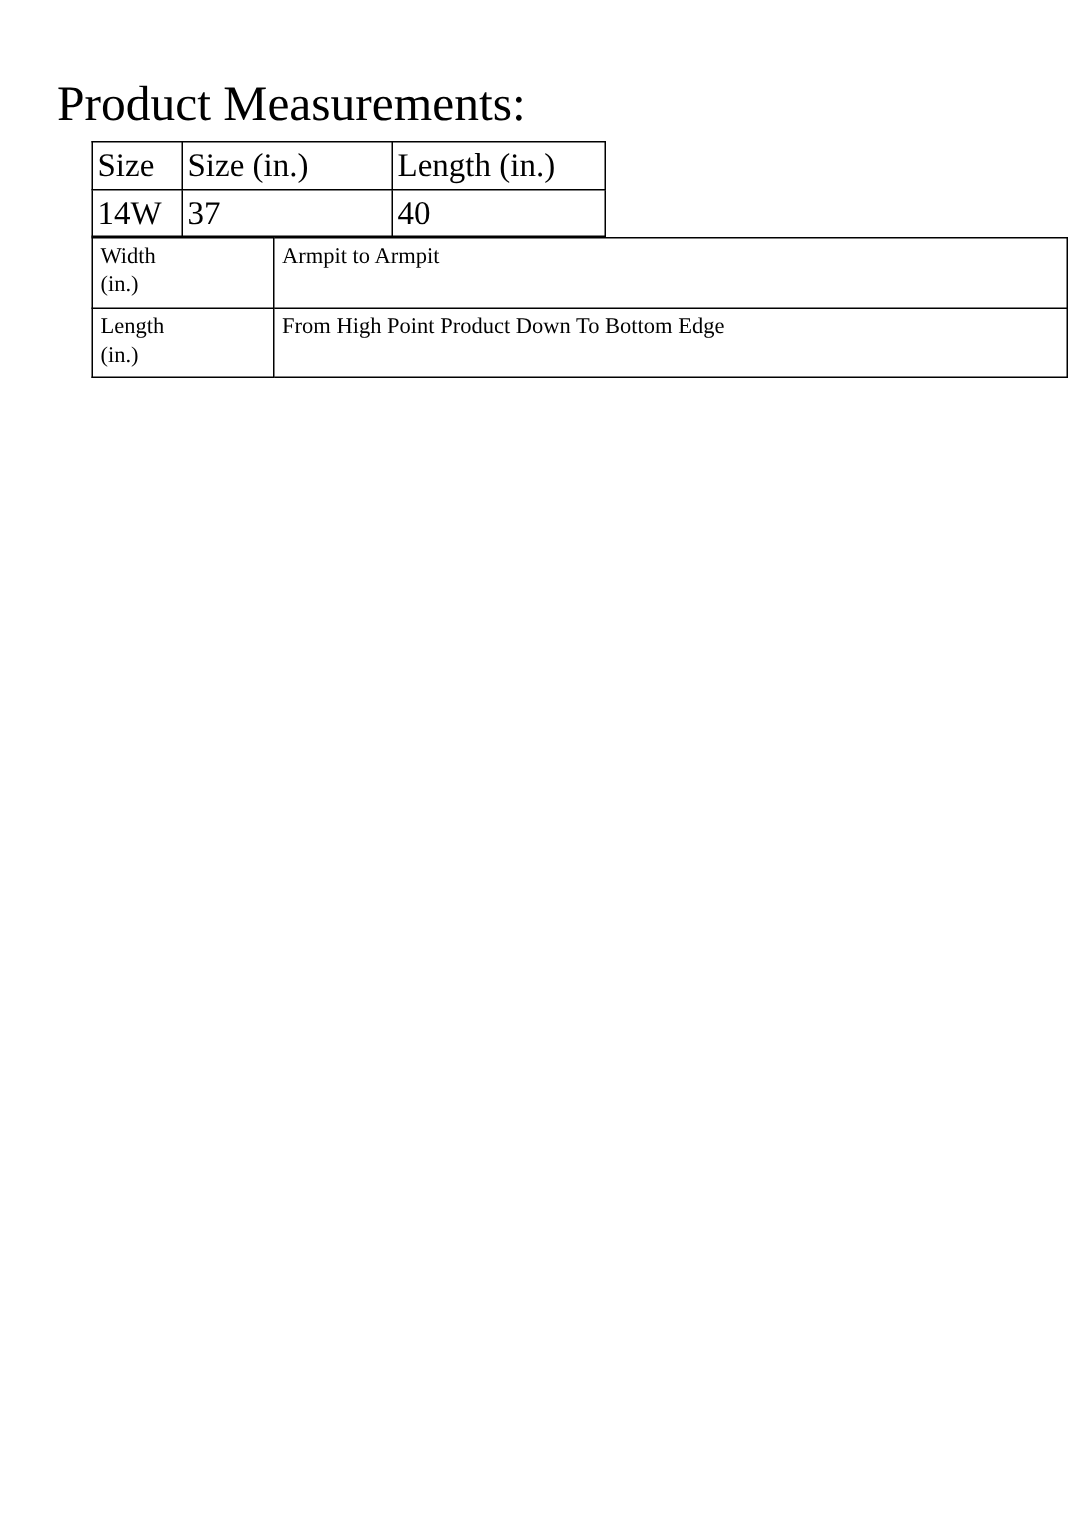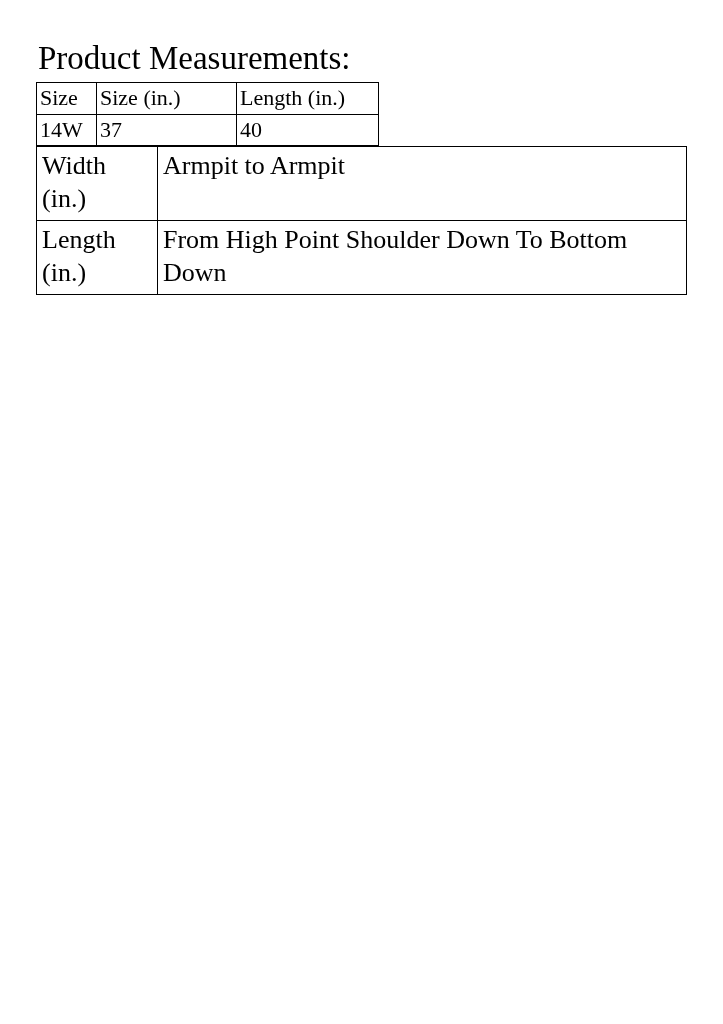--- a/index.html
+++ b/index.html
@@ -18,29 +18,30 @@
   .page {
     padding: 40px 36px 0 36px;
     box-sizing: border-box;
     width: 723px;
   }
   .section-title {
     font-family: "Liberation Serif", serif;
     font-size: 33px;
     line-height: 1.1;
     font-weight: normal;
-    margin: 0 0 6px 2px;
+    margin: 12px 0 6px 2px;
     letter-spacing: 0px;
   }
   .section-title.second {
     margin-top: 104px;
   }
   table {
     border-collapse: collapse;
     border-spacing: 0;
+    margin-left: 25px;
   }
   table.measurements {
     table-layout: fixed;
   }
   table.measurements td,
   table.measurements th {
     border: 1.5px solid #000000;
     font-size: 22px;
     line-height: 1.25;
     font-weight: normal;
@@ -52,21 +53,21 @@
   table.measurements col.c-size { width: 60px; }
   table.measurements col.c-width { width: 140px; }
   table.measurements col.c-length { width: 142px; }
 
   table.description {
     width: 651px;
     table-layout: fixed;
   }
   table.description td {
     border: 1.5px solid #000000;
-    font-size: 26px;
+    font-size: 15px;
     line-height: 1.25;
     font-weight: normal;
     text-align: left;
     vertical-align: top;
     padding: 3px 4px 5px 5px;
   }
   table.description col.c-label { width: 121px; }
   table.description col.c-desc { width: auto; }
   .label-cell .label-main { display: block; }
   .label-cell .label-unit { display: block; }
@@ -110,18 +111,18 @@
           <span class="label-main">Width</span>
           <span class="label-unit">(in.)</span>
         </td>
         <td>Armpit to Armpit</td>
       </tr>
       <tr>
         <td class="label-cell">
           <span class="label-main">Length</span>
           <span class="label-unit">(in.)</span>
         </td>
-        <td>From High Point Shoulder Down To Bottom Down</td>
+        <td>From High Point Product Down To Bottom Edge</td>
       </tr>
     </tbody>
   </table>
 
 </div>
 
 </body></html>

